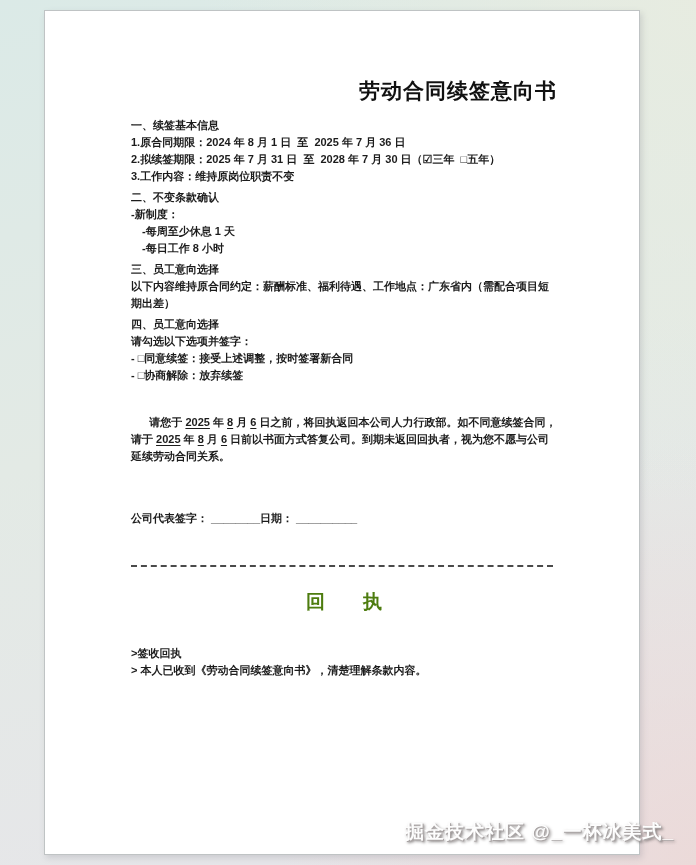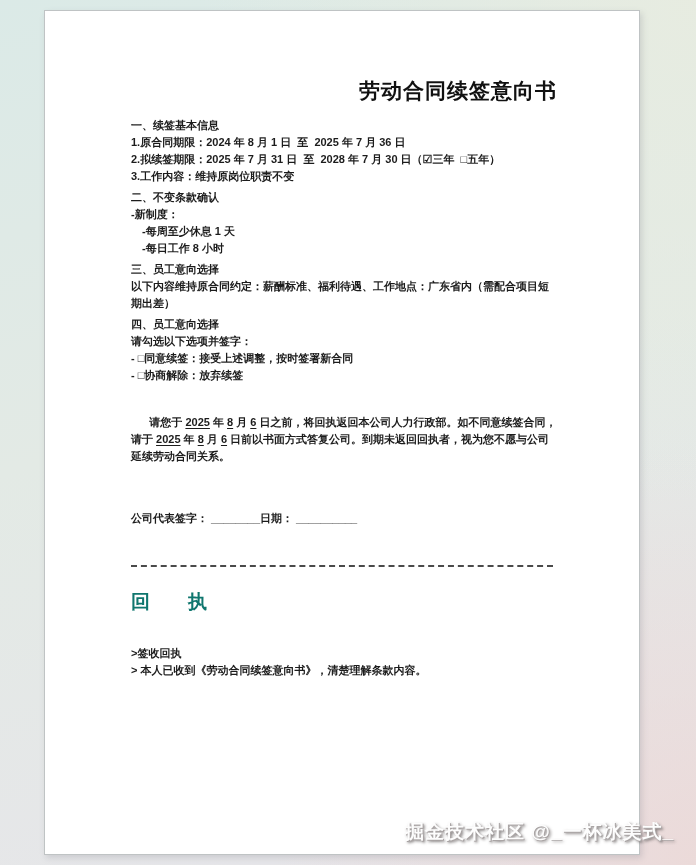--- a/index.html
+++ b/index.html
@@ -35,22 +35,22 @@
   .section { margin-top: 4px; }
   .sub { padding-left: 11px; }
   .notice { margin-top: 13px; text-indent: 2em; }
   .u { text-decoration: underline; text-underline-offset: 2px; }
   .sig-block { margin-top: 28px; }
   .divider {
     margin-top: 38px; height: 0; width: 99%;
     border-top: 2px dashed #4a4a4a;
   }
   .receipt-title {
-    margin-top: 22px; 
-    font-size: 19px; font-weight: 800; color: #0f766e;
+    margin-top: 22px; text-align: center;
+    font-size: 19px; font-weight: 800; color: #4d7c0f;
   }
   .receipt-block { margin-top: 30px; }
   .watermark {
     position: absolute; right: 22px; bottom: 20px;
     font-size: 19px; font-weight: 700; letter-spacing: 1px;
     color: #fdfdfd;
     text-shadow: 1px 1px 0 #a9a4a4, 2px 2px 3px rgba(105,100,100,0.9);
   }
 </style>
 </head>

